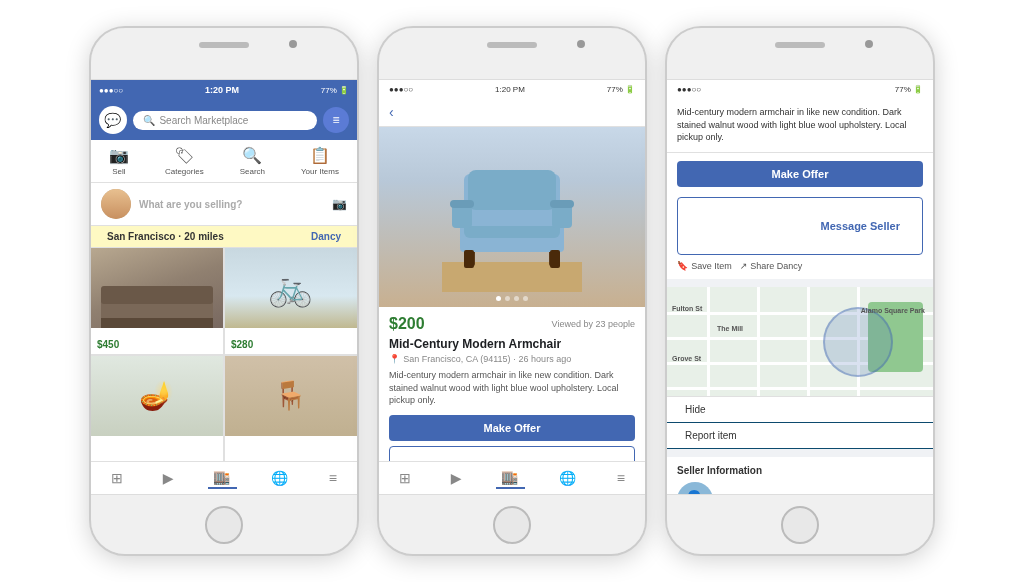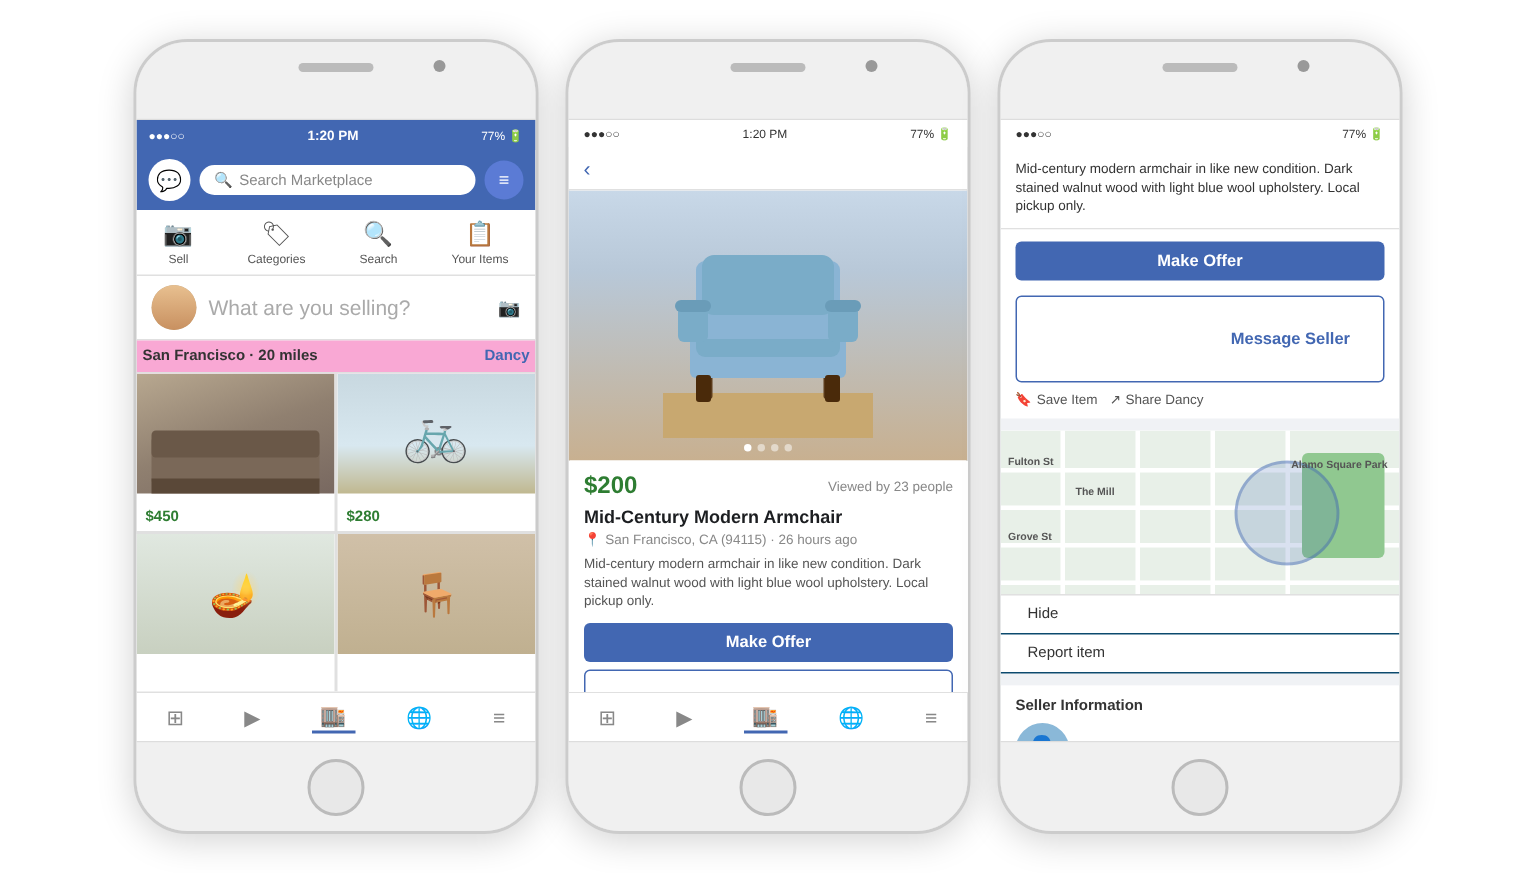--- a/index.html
+++ b/index.html
@@ -169,28 +169,29 @@
     .seller-avatar {
       width: 30px;
       height: 30px;
       border-radius: 50%;
       background: #c8a882;
       overflow: hidden;
       flex-shrink: 0;
     }
     .sell-placeholder {
       flex: 1;
-      font-size: 14px;
+      font-size: 10px;
       color: #aaa;
+      font-weight: bold;
     }
     .camera-icon { font-size: 12px; color: #aaa; }
 
     .location-bar {
-      background: #f9a8d4;
-      padding: 5px 4px;
+      background: #fef9c3;
+      padding: 5px 16px;
       display: flex;
       align-items: center;
       justify-content: space-between;
       border-bottom: 1px solid #e0e0e0;
     }
     .location-text { font-size: 10px; font-weight: 700; color: #333; }
     .change-link { font-size: 10px; color: #4267b2; font-weight: 600; }
 
     .listings-grid {
       display: grid;

